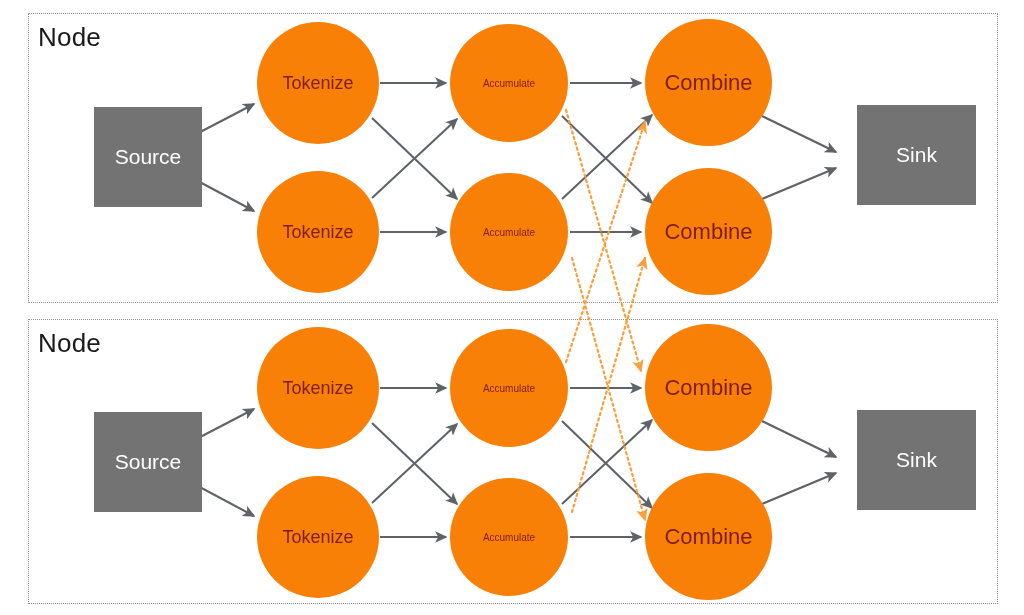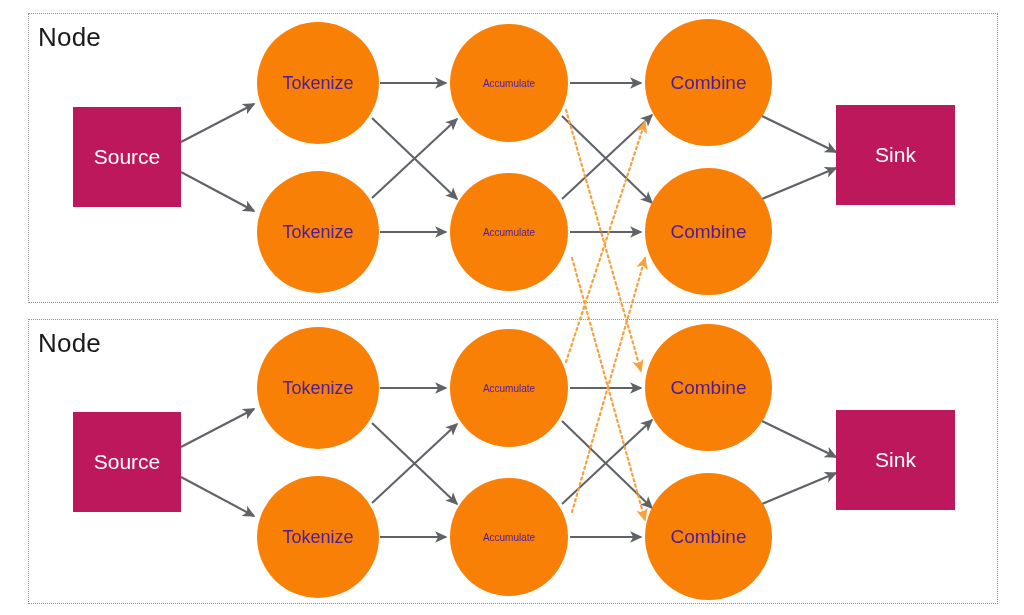--- a/index.html
+++ b/index.html
@@ -28,44 +28,45 @@
     font-size: 26px;
     color: #1a1a1a;
     font-family: "Liberation Sans", sans-serif;
     font-weight: 400;
     letter-spacing: 0.2px;
     white-space: nowrap;
     line-height: 1;
   }
   .box {
     position: absolute;
-    background: #be185d;
+    background: #737373;
     color: #ffffff;
     display: flex;
     align-items: center;
     justify-content: center;
     font-size: 21px;
     font-family: "Liberation Sans", sans-serif;
     box-sizing: border-box;
+    margin-left: 21px;
   }
   .circ {
     position: absolute;
     border-radius: 50%;
     background: #f98006;
-    color: #4c1d95;
+    color: #7f1d1d;
     display: flex;
     align-items: center;
     justify-content: center;
     font-family: "Liberation Sans", sans-serif;
     box-sizing: border-box;
     text-align: center;
   }
   .circ.tokenize { font-size: 18px; }
   .circ.accumulate { font-size: 10px; }
-  .circ.combine { font-size: 19px; }
+  .circ.combine { font-size: 22px; }
   svg.edges {
     position: absolute;
     left: 0;
     top: 0;
     width: 1024px;
     height: 615px;
     pointer-events: none;
   }
   .gray-edge {
     stroke: #5f6368;

